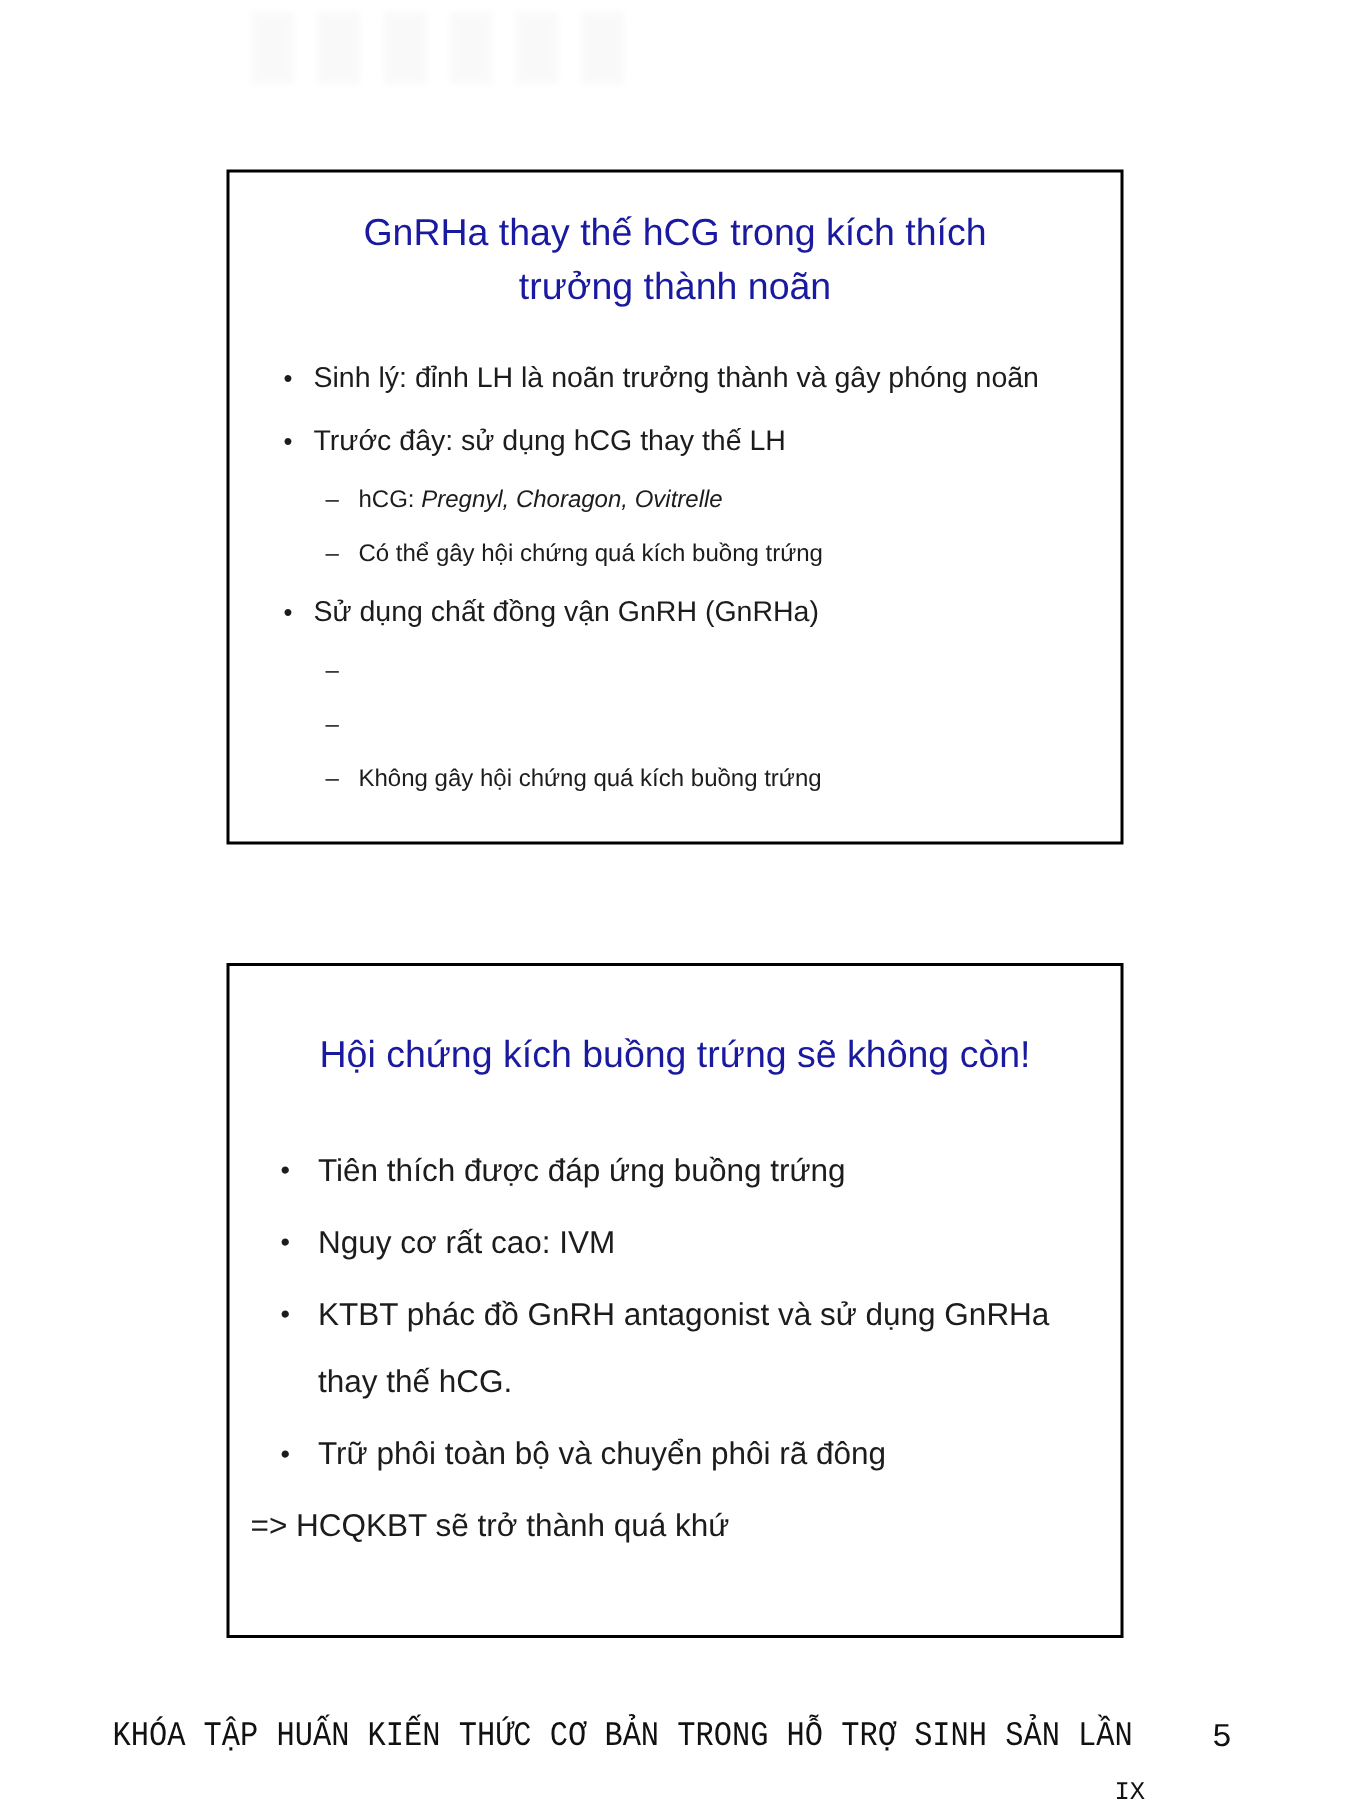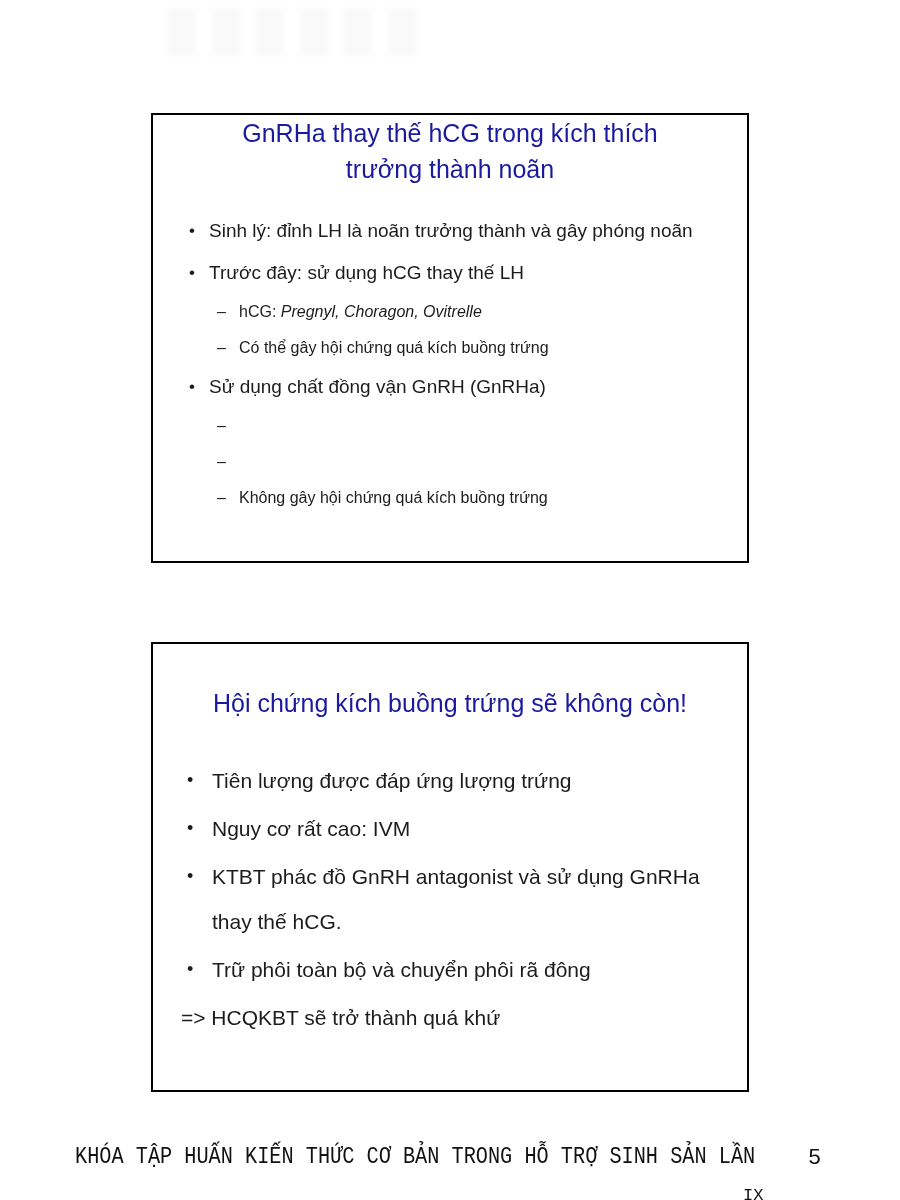--- a/index.html
+++ b/index.html
@@ -38,21 +38,21 @@
   .slide-1 { top: 113px; }
   .slide-2 { top: 642px; }
 
   .slide-title {
     text-align: center;
     color: var(--title-blue);
     font-weight: normal;
     font-size: 25px;
     line-height: 36px;
   }
-  .slide-1 .slide-title { }
+  .slide-1 .slide-title { margin-top: 22px; }
   .slide-2 .slide-title { margin-top: 42px; line-height: 34px; }
 
   
   .s1-body { margin-top: 23px; }
   .row { display: flex; align-items: center; }
   .row .marker { flex: 0 0 auto; }
   .row .txt { flex: 1 1 auto; }
   .row.l1 { height: 42px; padding-left: 36px; font-size: 19px; }
   .row.l1 .marker { width: 20px; font-size: 17px; }
   .row.l2 { height: 36px; padding-left: 64px; font-size: 16px; }
@@ -64,21 +64,21 @@
   .s2-body li {
     display: flex;
     padding-left: 34px;
     font-size: 21px;
     line-height: 45px;
     margin-bottom: 3px;
   }
   .s2-body li .marker { flex: 0 0 25px; font-size: 18px; }
   .s2-body li .txt { flex: 1 1 auto; padding-right: 30px; }
   .s2-conclusion {
-    padding-left: 28px;
+    padding-left: 14px;
     font-size: 21px;
     line-height: 45px;
     margin-top: 2px;
   }
 
   
   .footer {
     position: absolute;
     left: 75px; top: 1143px;
     width: 800px; height: 30px; font-family: Liberation Mono, monospace;
@@ -151,21 +151,21 @@
       <span class="txt">Không gây hội chứng quá kích buồng trứng</span>
     </div>
   </div>
 </section>
 
 <section class="slide slide-2">
   <h2 class="slide-title">Hội chứng kích buồng trứng sẽ không còn!</h2>
   <ul class="s2-body">
     <li>
       <span class="marker">•</span>
-      <span class="txt">Tiên lượng được đáp ứng lượng trứng</span>
+      <span class="txt">Tiên thích được đáp ứng buồng trứng</span>
     </li>
     <li>
       <span class="marker">•</span>
       <span class="txt">Nguy cơ rất cao: IVM</span>
     </li>
     <li>
       <span class="marker">•</span>
       <span class="txt">KTBT phác đồ GnRH antagonist và sử dụng GnRHa thay thế hCG.</span>
     </li>
     <li>

